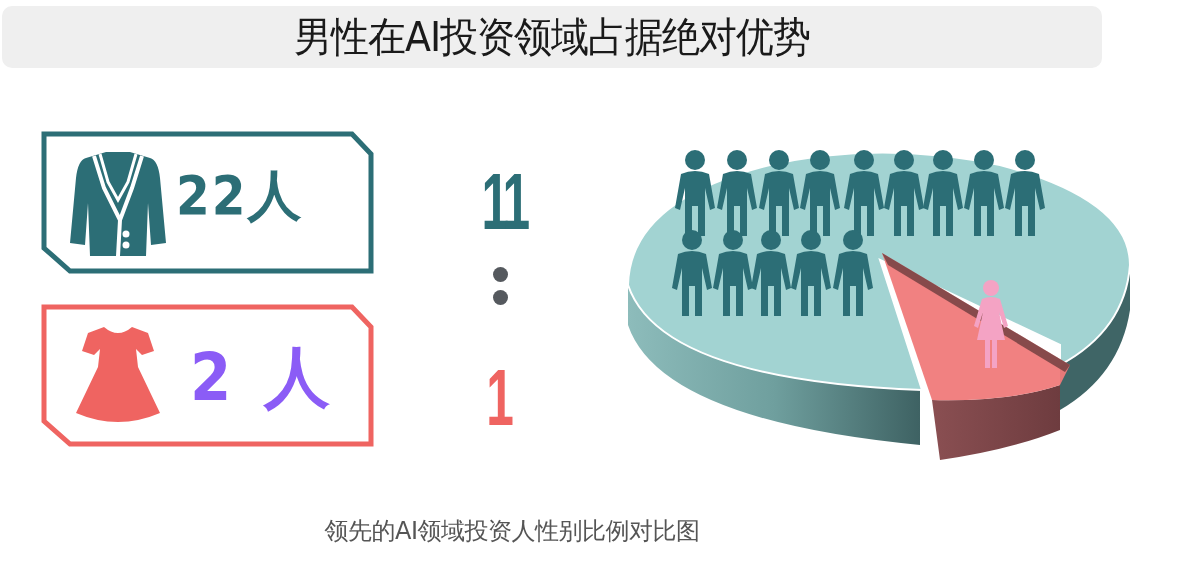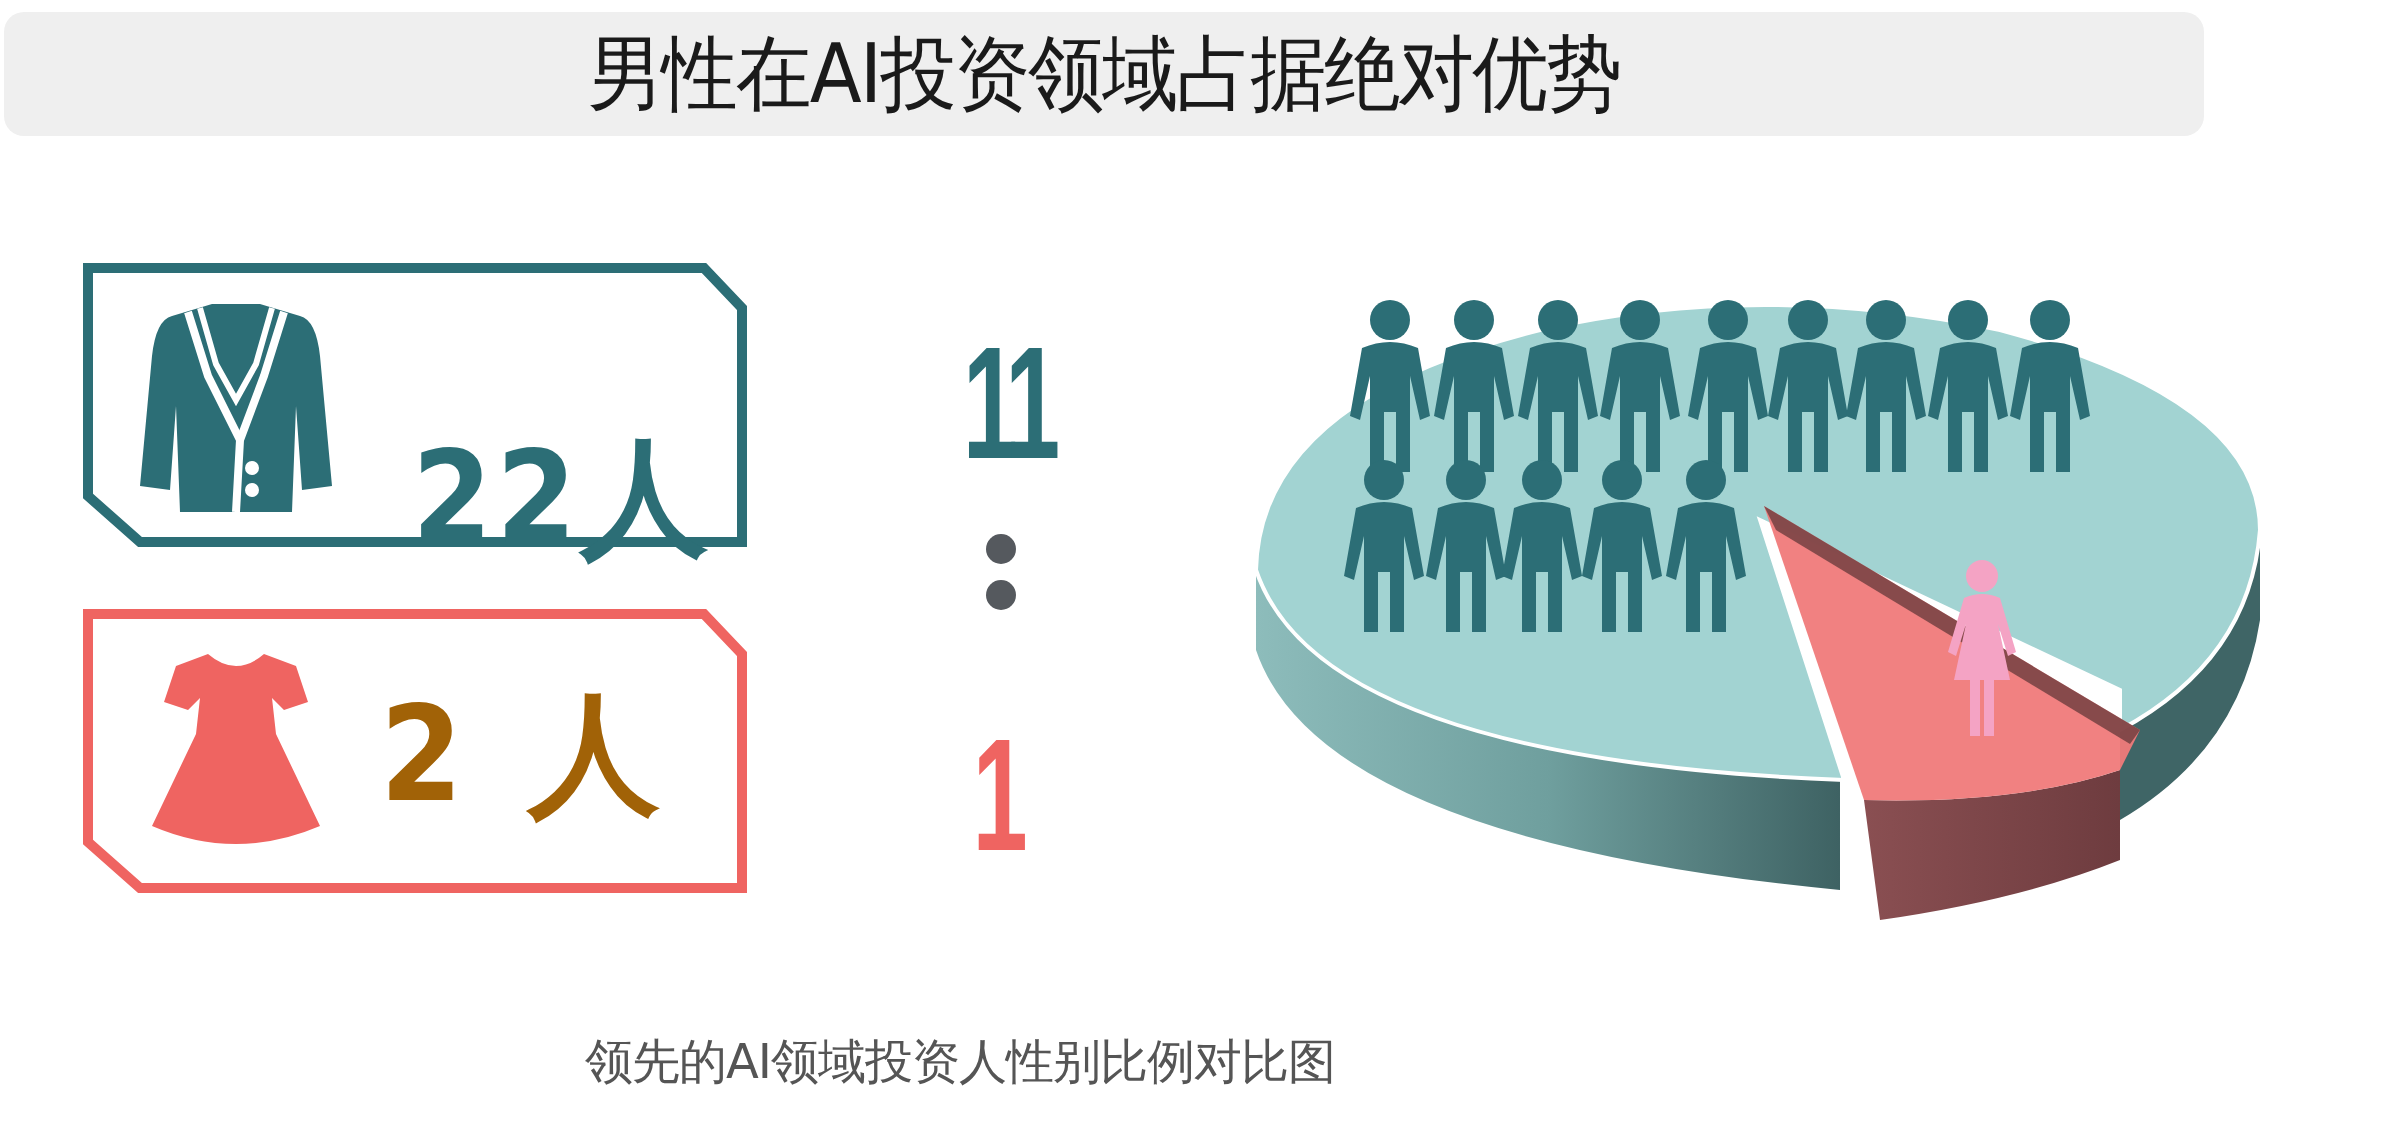--- a/index.html
+++ b/index.html
@@ -10,52 +10,52 @@
   .title-bar span { font-size:38px; color:#1a1a1a; letter-spacing:-1px; font-weight:400; transform:scaleY(1.08); }
   .card { position:absolute; }
   .card svg.frame { position:absolute; left:0; top:0; }
   .card .icon { position:absolute; }
   .card .count { position:absolute; font-family:"DejaVu Sans Condensed","DejaVu Sans", sans-serif; font-weight:700; }
   .ratio { position:absolute; left:470px; top:164px; width:60px; height:270px; }
   .ratio .num { position:absolute; left:0; width:60px; text-align:center; font-weight:700;
                 font-family:"Liberation Sans Narrow","Liberation Sans", sans-serif; }
   .pie { position:absolute; left:620px; top:140px; width:520px; height:330px; }
   .caption { position:absolute; left:0; top:515px; width:960px; text-align:center;
-             font-size:24px; color:#555555; letter-spacing:-0.5px; }
+             font-size:24px; color:#555555; letter-spacing:-0.5px;padding-left:32px; }
 </style>
 </head>
 <body>
 
 <div class="title-bar">
   <span>男性在AI投资领域占据绝对优势</span>
 </div>
 
 <div class="card" style="left:40px;top:130px;width:335px;height:145px;">
   <svg class="frame" width="335" height="145">
     <polygon points="4,4 312,4 331,24 331,141 30,141 4,118" fill="none" stroke="#2c6e76" stroke-width="5"></polygon>
   </svg>
   <svg class="icon" style="left:28px;top:18px;" width="100" height="110" viewBox="0 0 100 110">
     <path d="M18,10 Q10,12 8,30 L2,95 L17,97 L20,55 L22,108 L78,108 L80,55 L83,97 L98,95 L92,30 Q90,12 82,10 L62,4 L38,4 Z" fill="#2c6e76"></path>
     <path d="M26,8 L36,40 L52,72 L50,108" fill="none" stroke="#fff" stroke-width="4"></path>
     <path d="M74,8 L64,40 L52,72" fill="none" stroke="#fff" stroke-width="4"></path>
     <path d="M32,6 L40,34 L50,52 L60,34 L68,6" fill="none" stroke="#fff" stroke-width="3"></path>
     <circle cx="58" cy="86" r="3.5" fill="#fff"></circle>
     <circle cx="58" cy="97" r="3.5" fill="#fff"></circle>
   </svg>
-  <div class="count" style="left:166px;top:30px;font-size:64px;color:#2c6e76;letter-spacing:2px;margin-top:46px;">22人</div>
+  <div class="count" style="left:136px;top:30px;font-size:54px;color:#2c6e76;letter-spacing:2px;">22人</div>
 </div>
 
 <div class="card" style="left:40px;top:303px;width:335px;height:145px;">
   <svg class="frame" width="335" height="145">
     <polygon points="4,4 312,4 331,24 331,141 30,141 4,118" fill="none" stroke="#ef6461" stroke-width="5"></polygon>
   </svg>
   <svg class="icon" style="left:32px;top:20px;" width="92" height="104" viewBox="0 0 92 104">
     <path d="M16,10 L32,4 Q46,16 60,4 L76,10 L82,28 L70,32 L64,26 L66,44 L88,90 Q46,108 4,90 L26,44 L28,26 L22,32 L10,28 Z" fill="#ef6461"></path>
   </svg>
-  <div class="count" style="left:150px;top:30px;font-size:66px;color:#a16207;letter-spacing:6px;">2 人</div>
+  <div class="count" style="left:150px;top:30px;font-size:66px;color:#8b5cf6;letter-spacing:6px;">2 人</div>
 </div>
 
 <div class="ratio">
   <div class="num" style="top:-8px;font-size:80px;color:#2c6e76;transform:scaleX(0.62);letter-spacing:-6px;">11</div>
   <div style="position:absolute;left:23px;top:103px;">
     <div style="width:15px;height:15px;border-radius:50%;background:#55595e;"></div>
     <div style="width:15px;height:15px;border-radius:50%;background:#55595e;margin-top:8px;"></div>
   </div>
   <div class="num" style="top:188px;font-size:80px;color:#ef6461;transform:scaleX(0.62);">1</div>
 </div>

